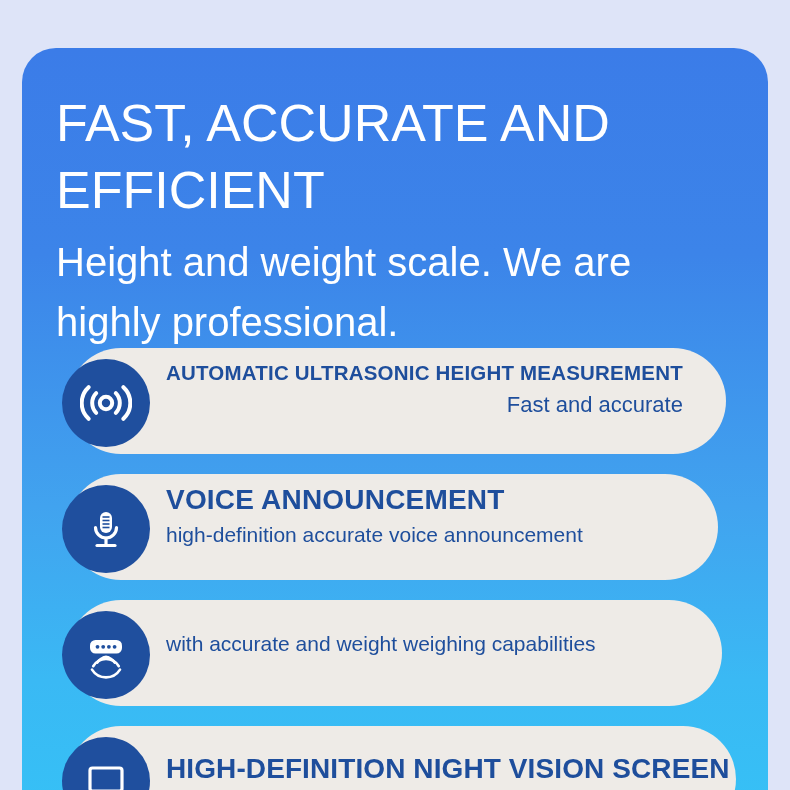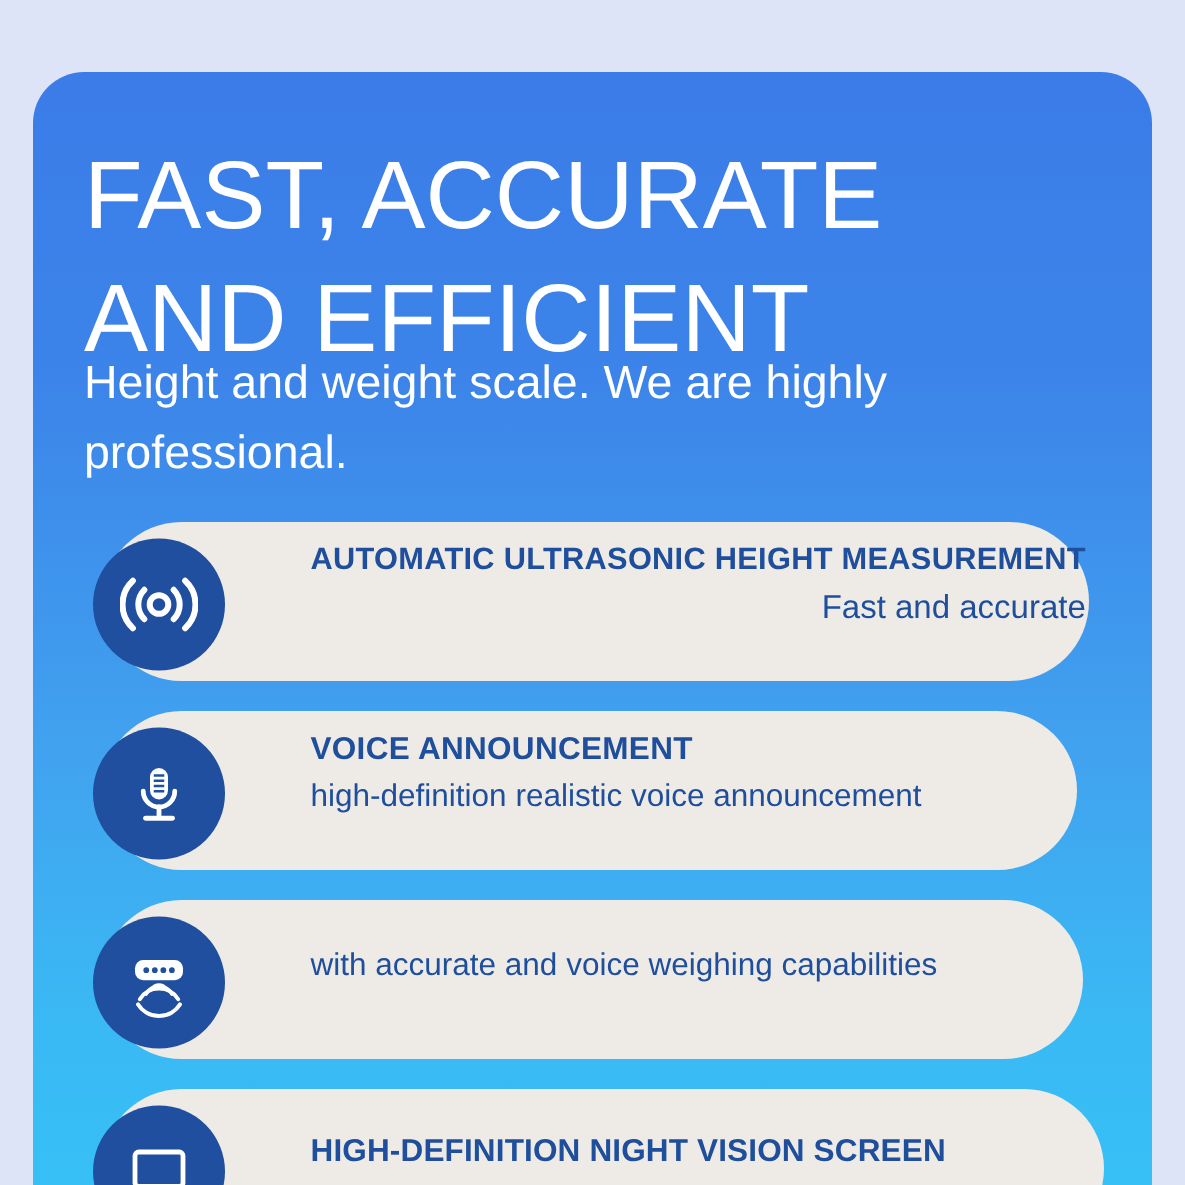--- a/index.html
+++ b/index.html
@@ -34,34 +34,34 @@
     position: relative;
     width: 100%;
     height: 100%;
   }
   .headline {
     position: absolute;
     left: 34px;
     top: 42px;
     width: 640px;
     color: #ffffff;
-    font-size: 64px;
+    font-size: 52px;
     line-height: 1.28;
     font-weight: 400;
     letter-spacing: 0px;
     text-transform: uppercase;
     font-family: "Liberation Sans", sans-serif;
   }
   .subhead {
     position: absolute;
     left: 34px;
     top: 184px;
     width: 630px;
     color: #ffffff;
-    font-size: 31px;
+    font-size: 40px;
     line-height: 1.5;
     font-weight: 400;
     font-family: "Liberation Sans", sans-serif;
   }
   .feature-list {
     position: absolute;
     left: 0;
     top: 300px;
     width: 100%;
   }
@@ -101,25 +101,24 @@
   }
   .icon-badge svg { display: block; }
   .feature-text {
     position: absolute;
     left: 98px;
     top: 0;
     height: 84px;
     display: flex;
     flex-direction: column;
     justify-content: center;
-    margin-left: 41px;
   }
   .feature-title {
     color: #1e4e9c;
-    font-size: 21px;
+    font-size: 28px;
     font-weight: bold;
     letter-spacing: 0.2px;
     text-transform: uppercase;
     line-height: 1.25;
     white-space: nowrap;
     font-family: "Liberation Sans", sans-serif;
   }
   .feature-desc {
     color: #1e4e9c;
     font-size: 21px;
@@ -174,42 +173,42 @@
                 <line x1="20.5" y1="15.5" x2="27.5" y2="15.5" stroke="#1f4f9e" stroke-width="1.6"></line>
                 <line x1="20.5" y1="19" x2="27.5" y2="19" stroke="#1f4f9e" stroke-width="1.6"></line>
                 <line x1="20.5" y1="22.5" x2="27.5" y2="22.5" stroke="#1f4f9e" stroke-width="1.6"></line>
                 <path d="M13.5 22.5 A10.5 10.5 0 0 0 34.5 22.5" fill="none" stroke="#ffffff" stroke-width="3.2" stroke-linecap="round"></path>
                 <line x1="24" y1="33" x2="24" y2="39.5" stroke="#ffffff" stroke-width="3.2" stroke-linecap="round"></line>
                 <line x1="15" y1="40.5" x2="33" y2="40.5" stroke="#ffffff" stroke-width="3.2" stroke-linecap="round"></line>
               </svg>
             </div>
             <div class="feature-text">
               <div class="feature-title">VOICE ANNOUNCEMENT</div>
-              <div class="feature-desc">high-definition realistic voice announcement</div>
+              <div class="feature-desc">high-definition accurate voice announcement</div>
             </div>
           </div>
         </div>
 
         <div class="feature-row r3">
           <div class="feature-pill">
             <div class="icon-badge">
               <svg width="50" height="50" viewBox="0 0 50 50" aria-hidden="true">
                 <rect x="9" y="10" width="32" height="13.5" rx="5.5" fill="#ffffff"></rect>
                 <circle cx="16.5" cy="16.8" r="1.9" fill="#1f4f9e"></circle>
                 <circle cx="22.2" cy="16.8" r="1.9" fill="#1f4f9e"></circle>
                 <circle cx="27.9" cy="16.8" r="1.9" fill="#1f4f9e"></circle>
                 <circle cx="33.6" cy="16.8" r="1.9" fill="#1f4f9e"></circle>
                 <path d="M20.5 29.2 A5.5 5.5 0 0 1 29.5 29.2" fill="none" stroke="#ffffff" stroke-width="2.6" stroke-linecap="round"></path>
                 <path d="M16.3 32.6 A10.2 10.2 0 0 1 33.7 32.6" fill="none" stroke="#ffffff" stroke-width="2.6" stroke-linecap="round"></path>
                 <path d="M12.2 36.2 A15 15 0 0 1 37.8 36.2" fill="none" stroke="#ffffff" stroke-width="2.6" stroke-linecap="round"></path>
                 <path d="M11 39.6 A16.5 16.5 0 0 0 39 39.6" fill="none" stroke="#ffffff" stroke-width="2.6" stroke-linecap="round"></path>
               </svg>
             </div>
             <div class="feature-text">
-              <div class="feature-desc">with accurate and voice weighing capabilities</div>
+              <div class="feature-desc">with accurate and weight weighing capabilities</div>
             </div>
           </div>
         </div>
 
         <div class="feature-row r4">
           <div class="feature-pill">
             <div class="icon-badge">
               <svg width="50" height="50" viewBox="0 0 50 50" aria-hidden="true">
                 <rect x="9" y="12" width="32" height="23" rx="2.5" fill="none" stroke="#ffffff" stroke-width="3.2"></rect>
                 <line x1="25" y1="35" x2="25" y2="40" stroke="#ffffff" stroke-width="3.2"></line>

